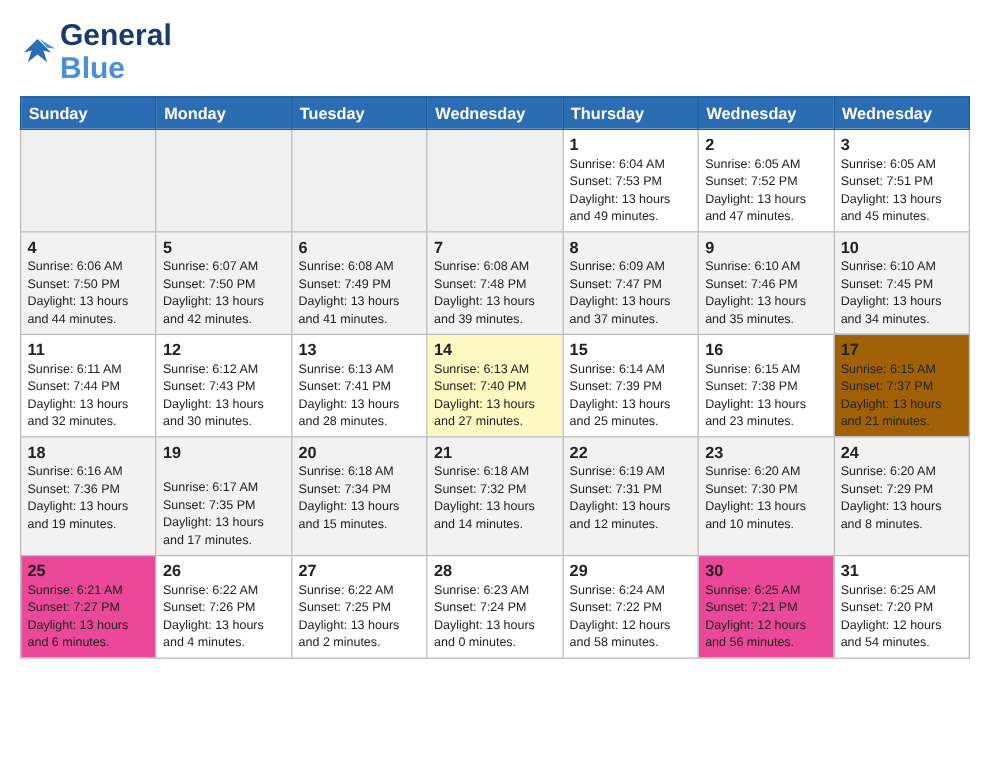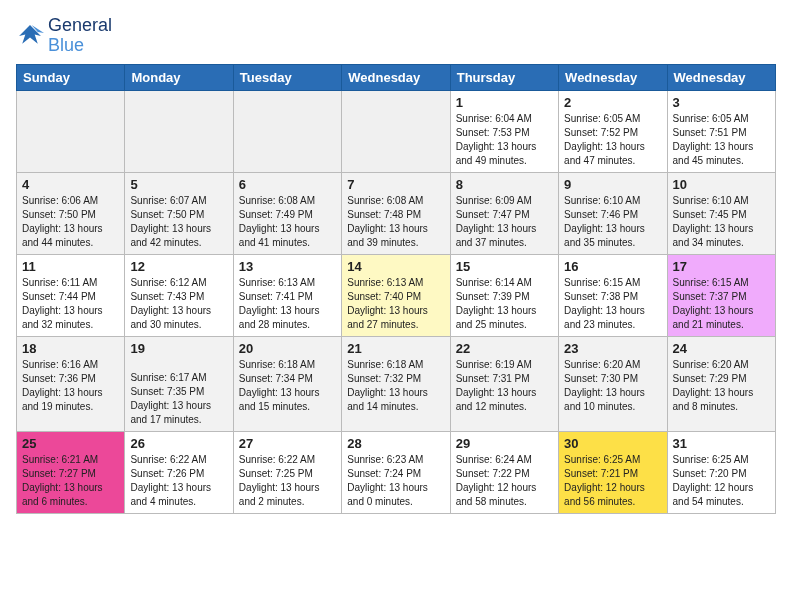--- a/index.html
+++ b/index.html
@@ -15,22 +15,22 @@
       align-items: flex-start;
       justify-content: space-between;
       margin-bottom: 8px;
     }
     .logo {
       display: flex;
       align-items: center;
       gap: 4px;
     }
     .logo-text {
-      font-size: 18px;
-      font-weight: normal;
+      font-size: 24px;
+      font-weight: bold;
       color: #1a3a6e;
       line-height: 1.1;
     }
     .logo-bird {
       width: 28px;
       height: 28px;
     }
     .title-block {
       text-align: right;
     }
@@ -239,21 +239,21 @@
 Daylight: 13 hours
 and 25 minutes.</div>
         </td>
         <td style="background: rgb(255, 255, 255);">
           <span class="day-num">16</span>
           <div class="cell-info" style="white-space: pre-line;">Sunrise: 6:15 AM
 Sunset: 7:38 PM
 Daylight: 13 hours
 and 23 minutes.</div>
         </td>
-        <td style="background: #f0abfc;">
+        <td style="background: #a16207;">
           <span class="day-num">17</span>
           <div class="cell-info" style="white-space: pre-line;">Sunrise: 6:15 AM
 Sunset: 7:37 PM
 Daylight: 13 hours
 and 21 minutes.</div>
         </td>
       </tr>
       <tr class="row-even">
         <td style="background: rgb(242, 242, 242);">
           <span class="day-num">18</span>
@@ -334,21 +334,21 @@
 Daylight: 13 hours
 and 0 minutes.</div>
         </td>
         <td style="background: rgb(255, 255, 255);">
           <span class="day-num">29</span>
           <div class="cell-info" style="white-space: pre-line;">Sunrise: 6:24 AM
 Sunset: 7:22 PM
 Daylight: 12 hours
 and 58 minutes.</div>
         </td>
-        <td style="background: #fde047;">
+        <td style="background: #ec4899;">
           <span class="day-num">30</span>
           <div class="cell-info" style="white-space: pre-line;">Sunrise: 6:25 AM
 Sunset: 7:21 PM
 Daylight: 12 hours
 and 56 minutes.</div>
         </td>
         <td style="background: rgb(255, 255, 255);">
           <span class="day-num">31</span>
           <div class="cell-info" style="white-space: pre-line;">Sunrise: 6:25 AM
 Sunset: 7:20 PM

